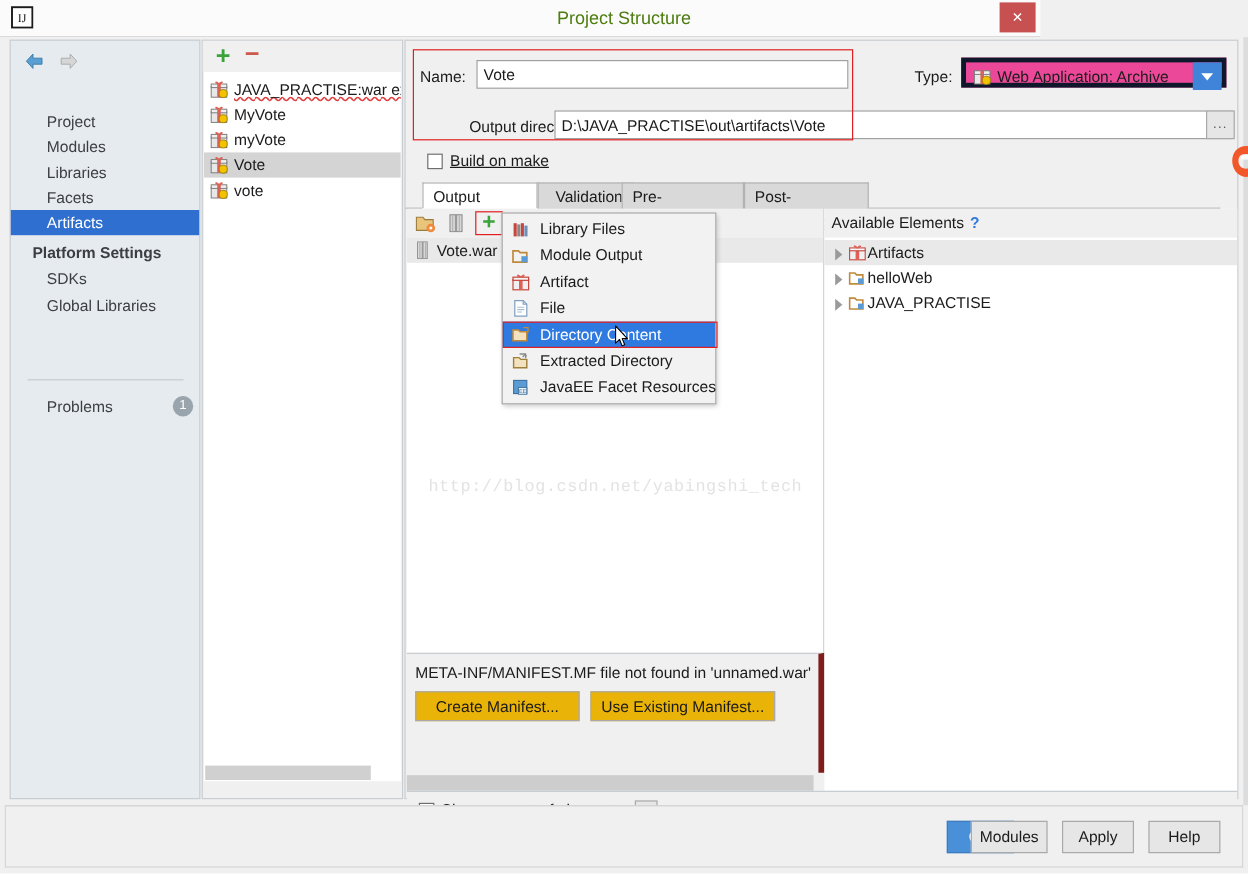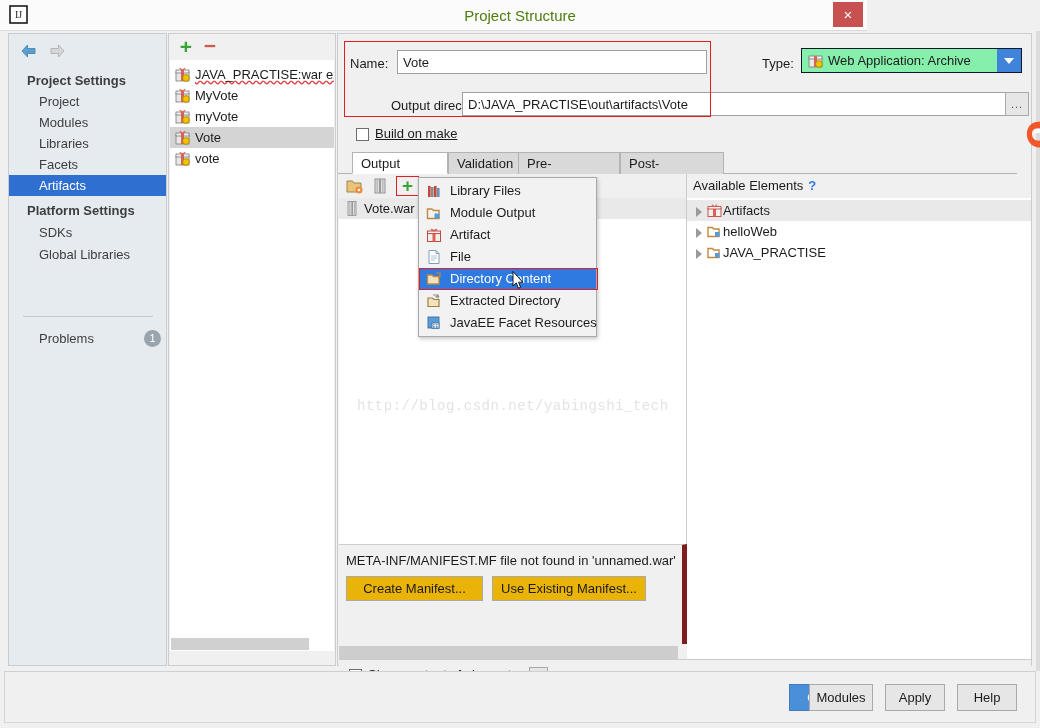--- a/index.html
+++ b/index.html
@@ -157,21 +157,21 @@
   .txtfield {
     position: absolute; background: #ffffff;
     border: 1px solid #a0a0a0; box-sizing: border-box;
     font-size: 13px; color: #1b1b1b;
     padding: 0 5px; line-height: 22px;
     font-family: "Liberation Sans", sans-serif;
   }
 
   .type-combo {
     position: absolute; left: 463px; top: 14px; width: 221px; height: 25px;
-    background: #86efac; border: 1px solid #0f172a; box-sizing: border-box;
+    background: #ec4899; border: 4px solid #0f172a; box-sizing: border-box;
     cursor: pointer;
   }
   .type-combo .tc-icon { position: absolute; left: 6px; top: 4px; width: 15px; height: 15px; }
   .type-combo .tc-text {
     position: absolute; left: 26px; top: 0; line-height: 23px;
     font-size: 13px; color: #1b1b1b;
   }
   .type-combo .tc-arrow {
     position: absolute; right: 0; top: 0; width: 24px; height: 23px;
     background: #3f84d8; display: flex; align-items: center; justify-content: center;
@@ -400,21 +400,20 @@
             <path d="M7.5 3 L2 9 L7.5 15 L7.5 11.5 L15 11.5 L15 6.5 L7.5 6.5 Z" fill="#5a9fd4" stroke="#3b7ea8" stroke-width="0.8"></path>
           </svg>
         </div>
         <div class="nav-arrow nav-fwd">
           <svg width="18" height="18" viewBox="0 0 18 18">
             <path d="M10.5 3 L16 9 L10.5 15 L10.5 11.5 L3 11.5 L3 6.5 L10.5 6.5 Z" fill="#d6d6d6" stroke="#a9a9a9" stroke-width="0.8"></path>
           </svg>
         </div>
       </div>
 
-      <div class="side-group" style="top:36px;">Project Settings</div>
       <div class="side-item" style="top:57px;"><span>Project</span></div>
       <div class="side-item" style="top:78px;"><span>Modules</span></div>
       <div class="side-item" style="top:99px;"><span>Libraries</span></div>
       <div class="side-item" style="top:120px;"><span>Facets</span></div>
       <div class="side-item selected" style="top:141px;"><span>Artifacts</span></div>
 
       <div class="side-group" style="top:166px;">Platform Settings</div>
       <div class="side-item" style="top:188px;"><span>SDKs</span></div>
       <div class="side-item" style="top:210px;"><span>Global Libraries</span></div>
 
@@ -525,21 +524,21 @@
       <div class="browse-btn" style="left:667px; top:58px; width:24px; height:24px;">...</div>
 
       <div class="red-outline"></div>
 
       <div class="cbx" style="left:18px; top:94px;"></div>
       <div class="lbl-static" style="left:37px; top:92px;"><u>Build on make</u></div>
 
       <div class="tab-underline"></div>
       <div class="tabstrip">
         <div class="tab active" style="left:6px; width:96px;">Output Layout</div>
-        <div class="tab" style="left:102px; width:80px;">Validation</div>
+        <div class="tab" style="left:102px; width:80px;text-align:right;">Validation</div>
         <div class="tab" style="left:172px; width:102px;">Pre-processing</div>
         <div class="tab" style="left:274px; width:104px;">Post-processing</div>
       </div>
 
       <div class="out-panel">
         <div class="out-toolbar">
           <div class="out-tb-icon" style="left:7px;">
             <svg width="18" height="16" viewBox="0 0 18 16">
               <path d="M1 4 L1 14 L15 14 L15 5 L8 5 L6.5 3 L1 3 Z" fill="#e8c57a" stroke="#9a7b3c" stroke-width="0.9"></path>
               <circle cx="13" cy="12" r="3.6" fill="#f08a3c"></circle>

